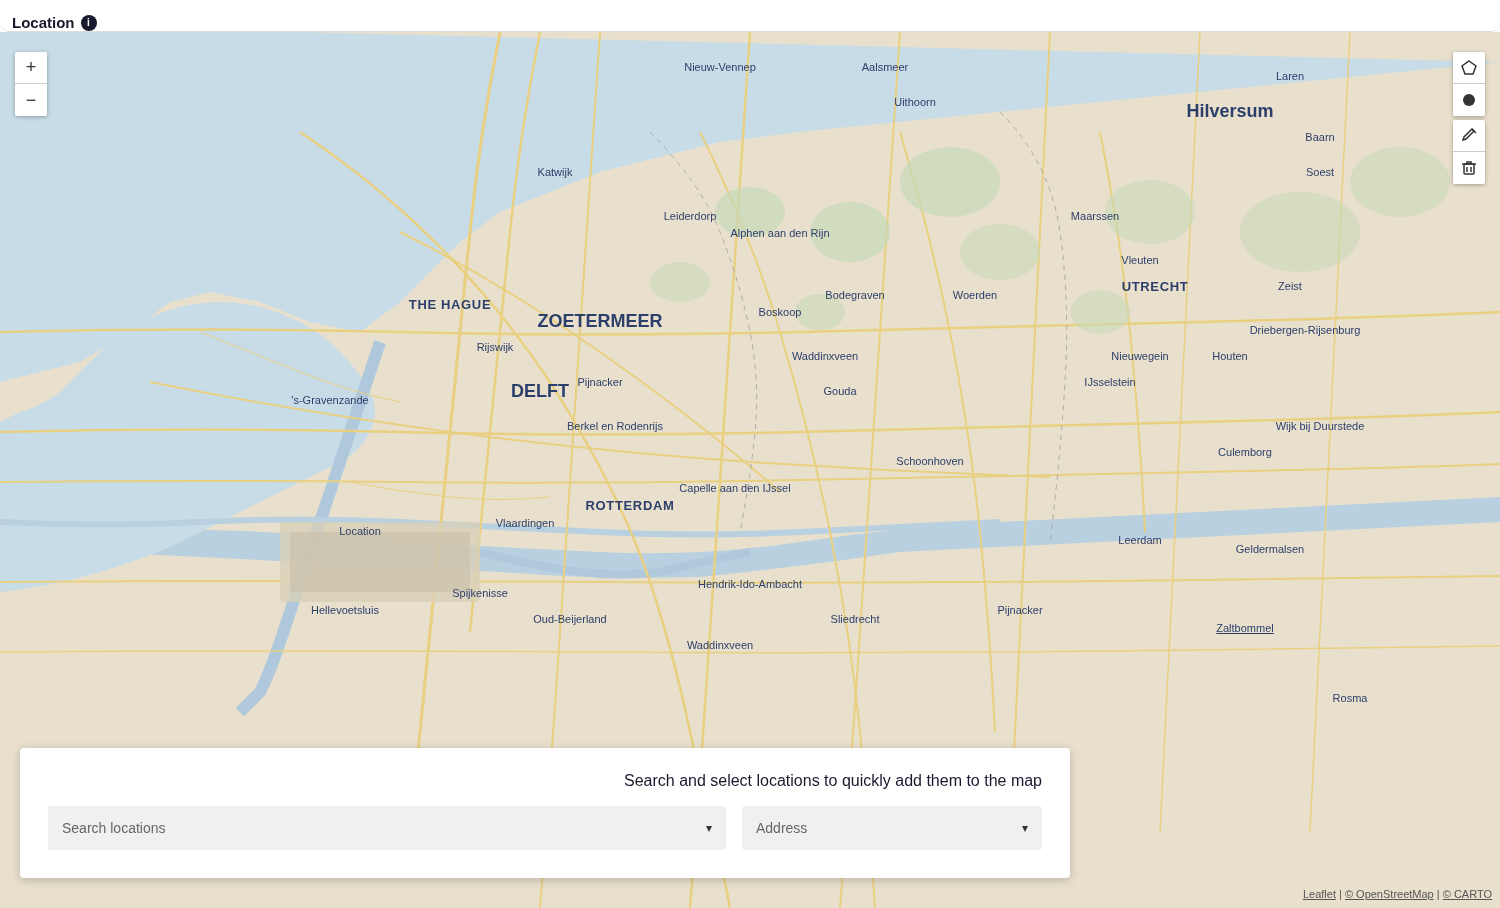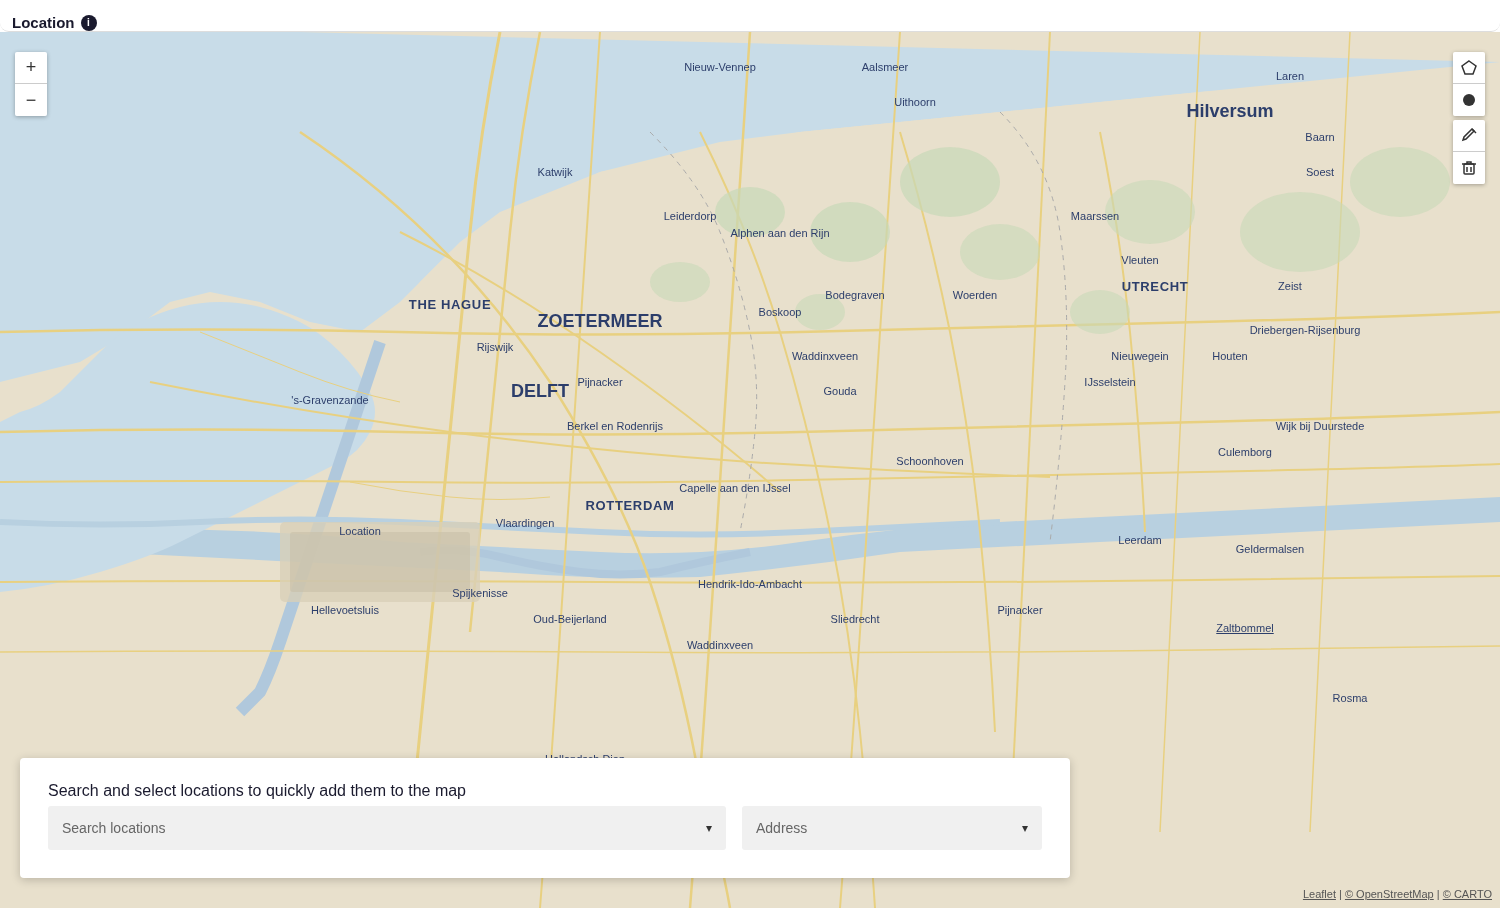--- a/index.html
+++ b/index.html
@@ -119,21 +119,22 @@
       background: #fff;
       border-radius: 4px;
       box-shadow: 0 2px 10px rgba(0,0,0,0.2);
       padding: 24px 28px 28px;
       z-index: 200;
     }
     .search-panel-title {
       font-size: 16px;
       color: #1a1a2e;
       font-weight: 400;
-      margin-bottom: 6px;
+      margin-bottom: 16px;
+      text-align: right;
     }
     .search-row {
       display: flex;
       gap: 16px;
     }
     .search-dropdown {
       flex: 1;
       height: 44px;
       background: #f0f0f0;
       border: none;

